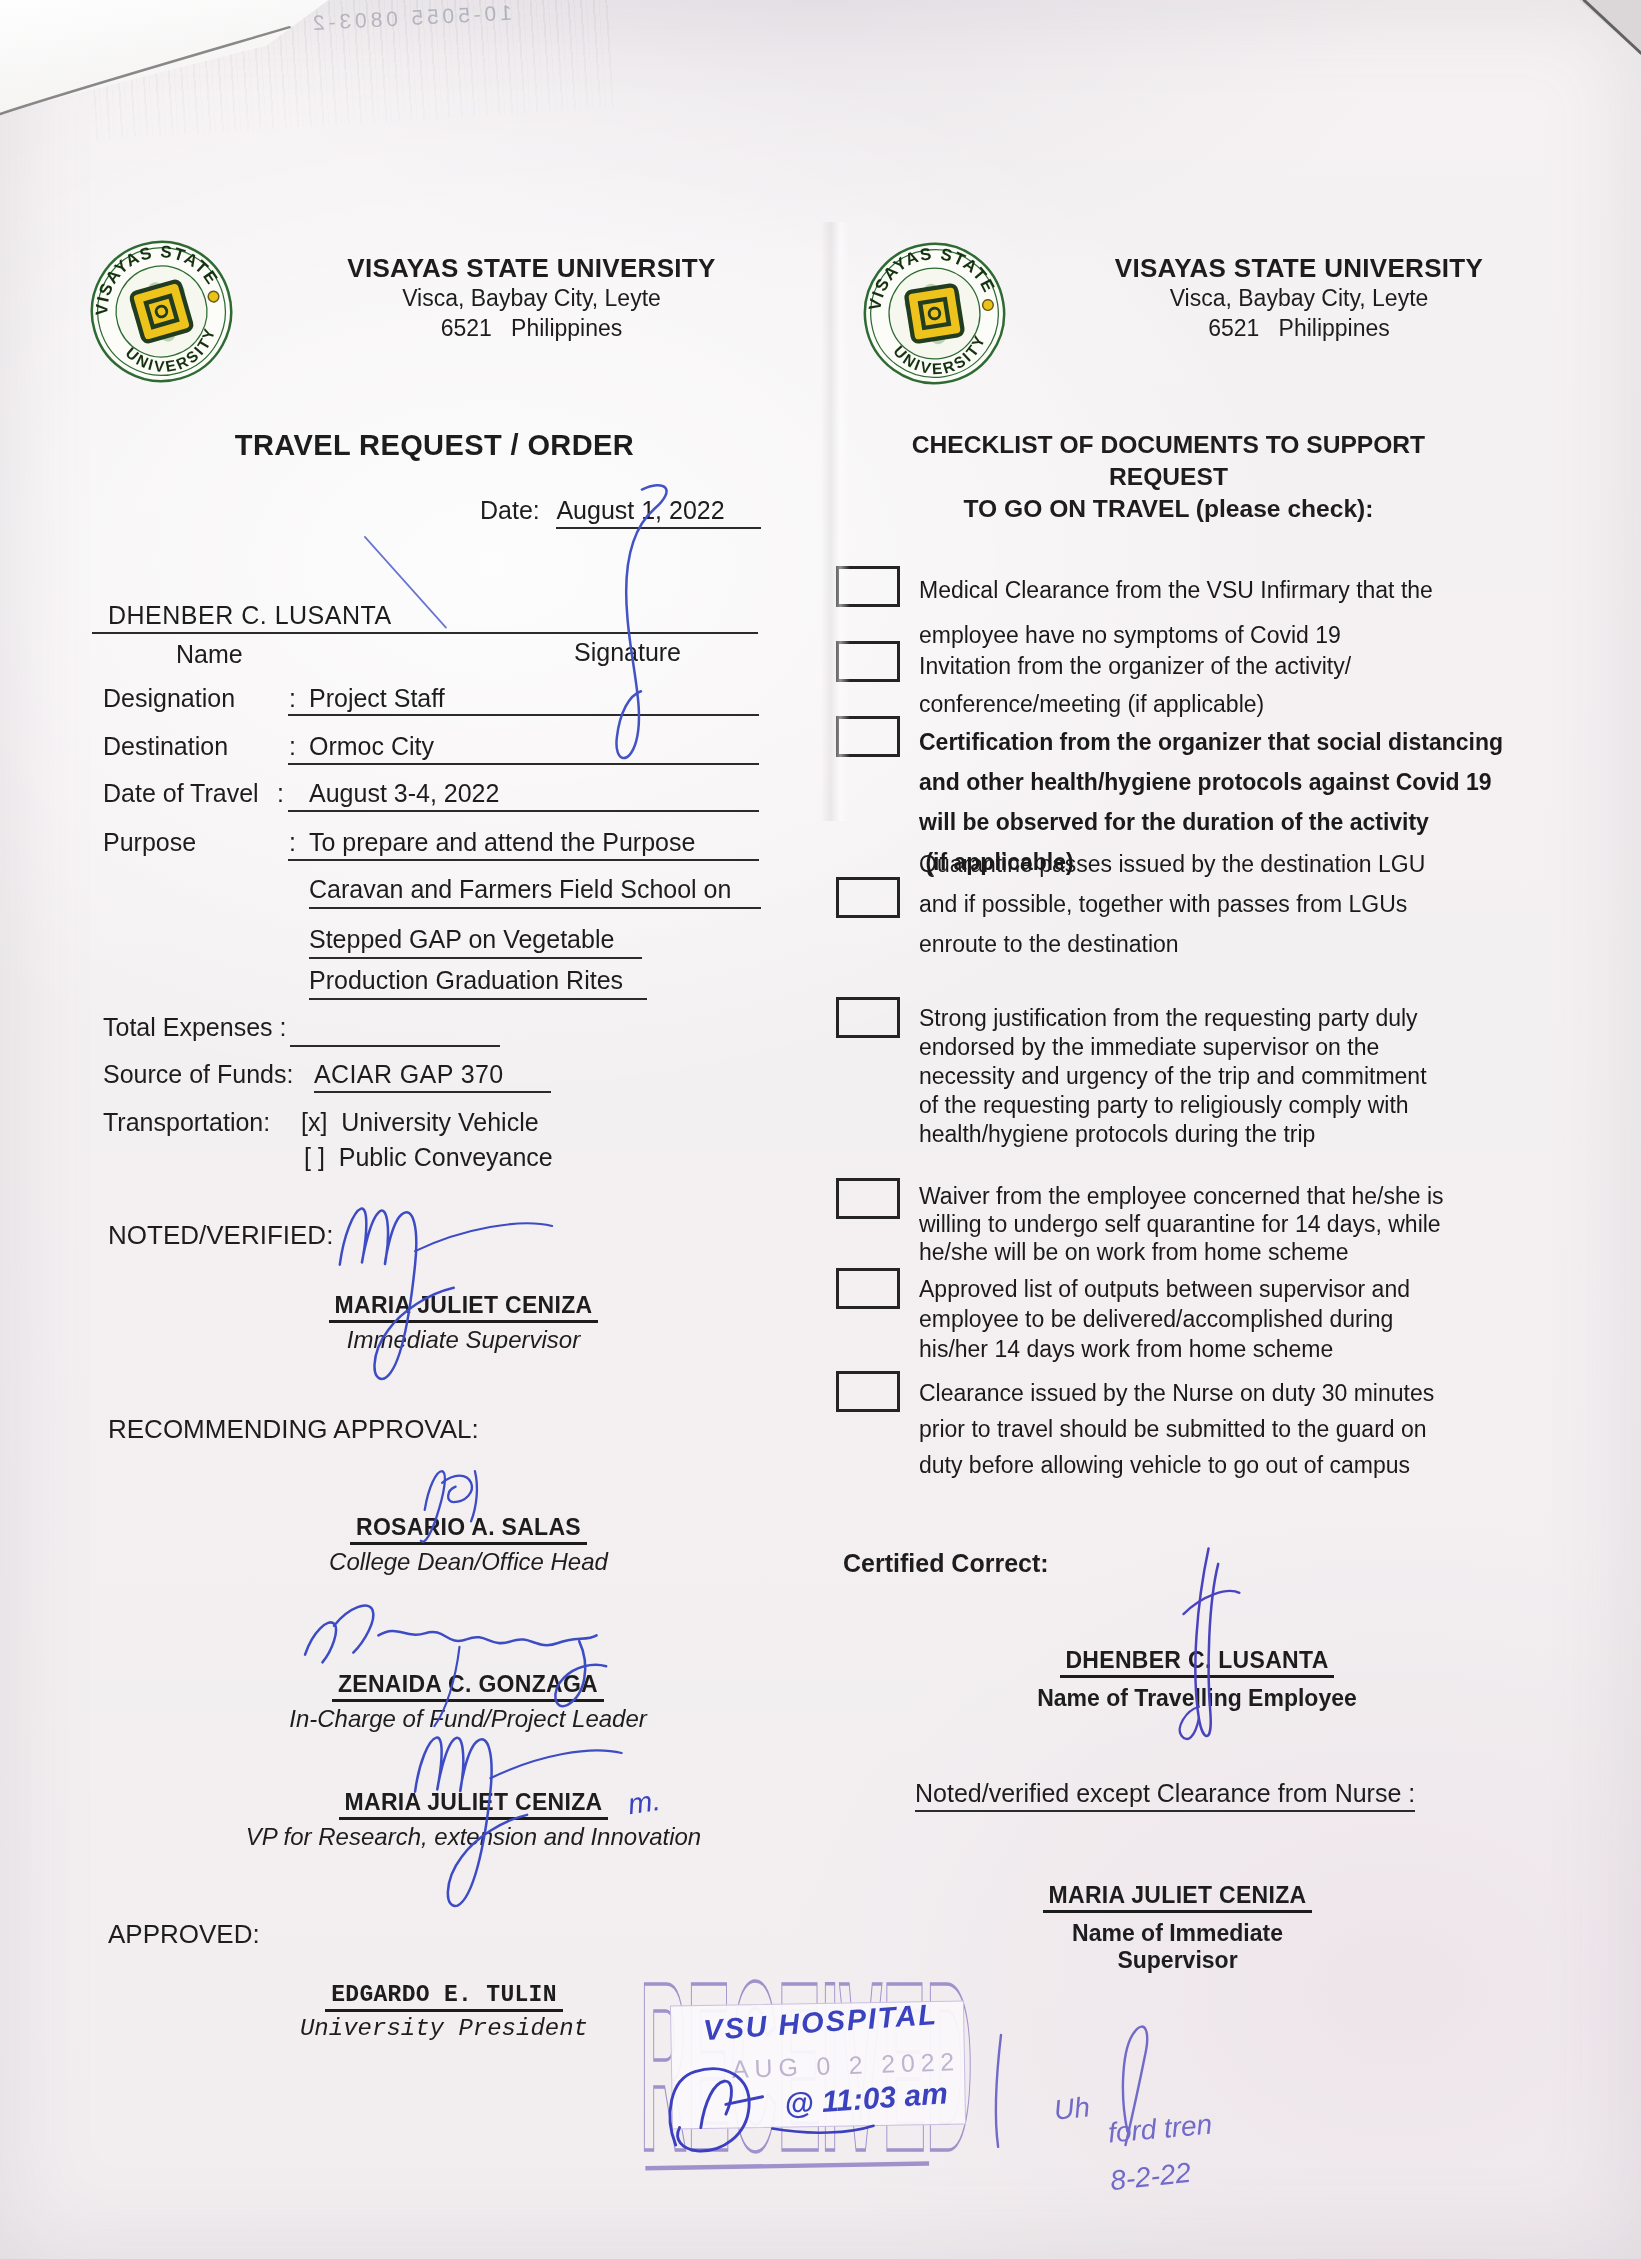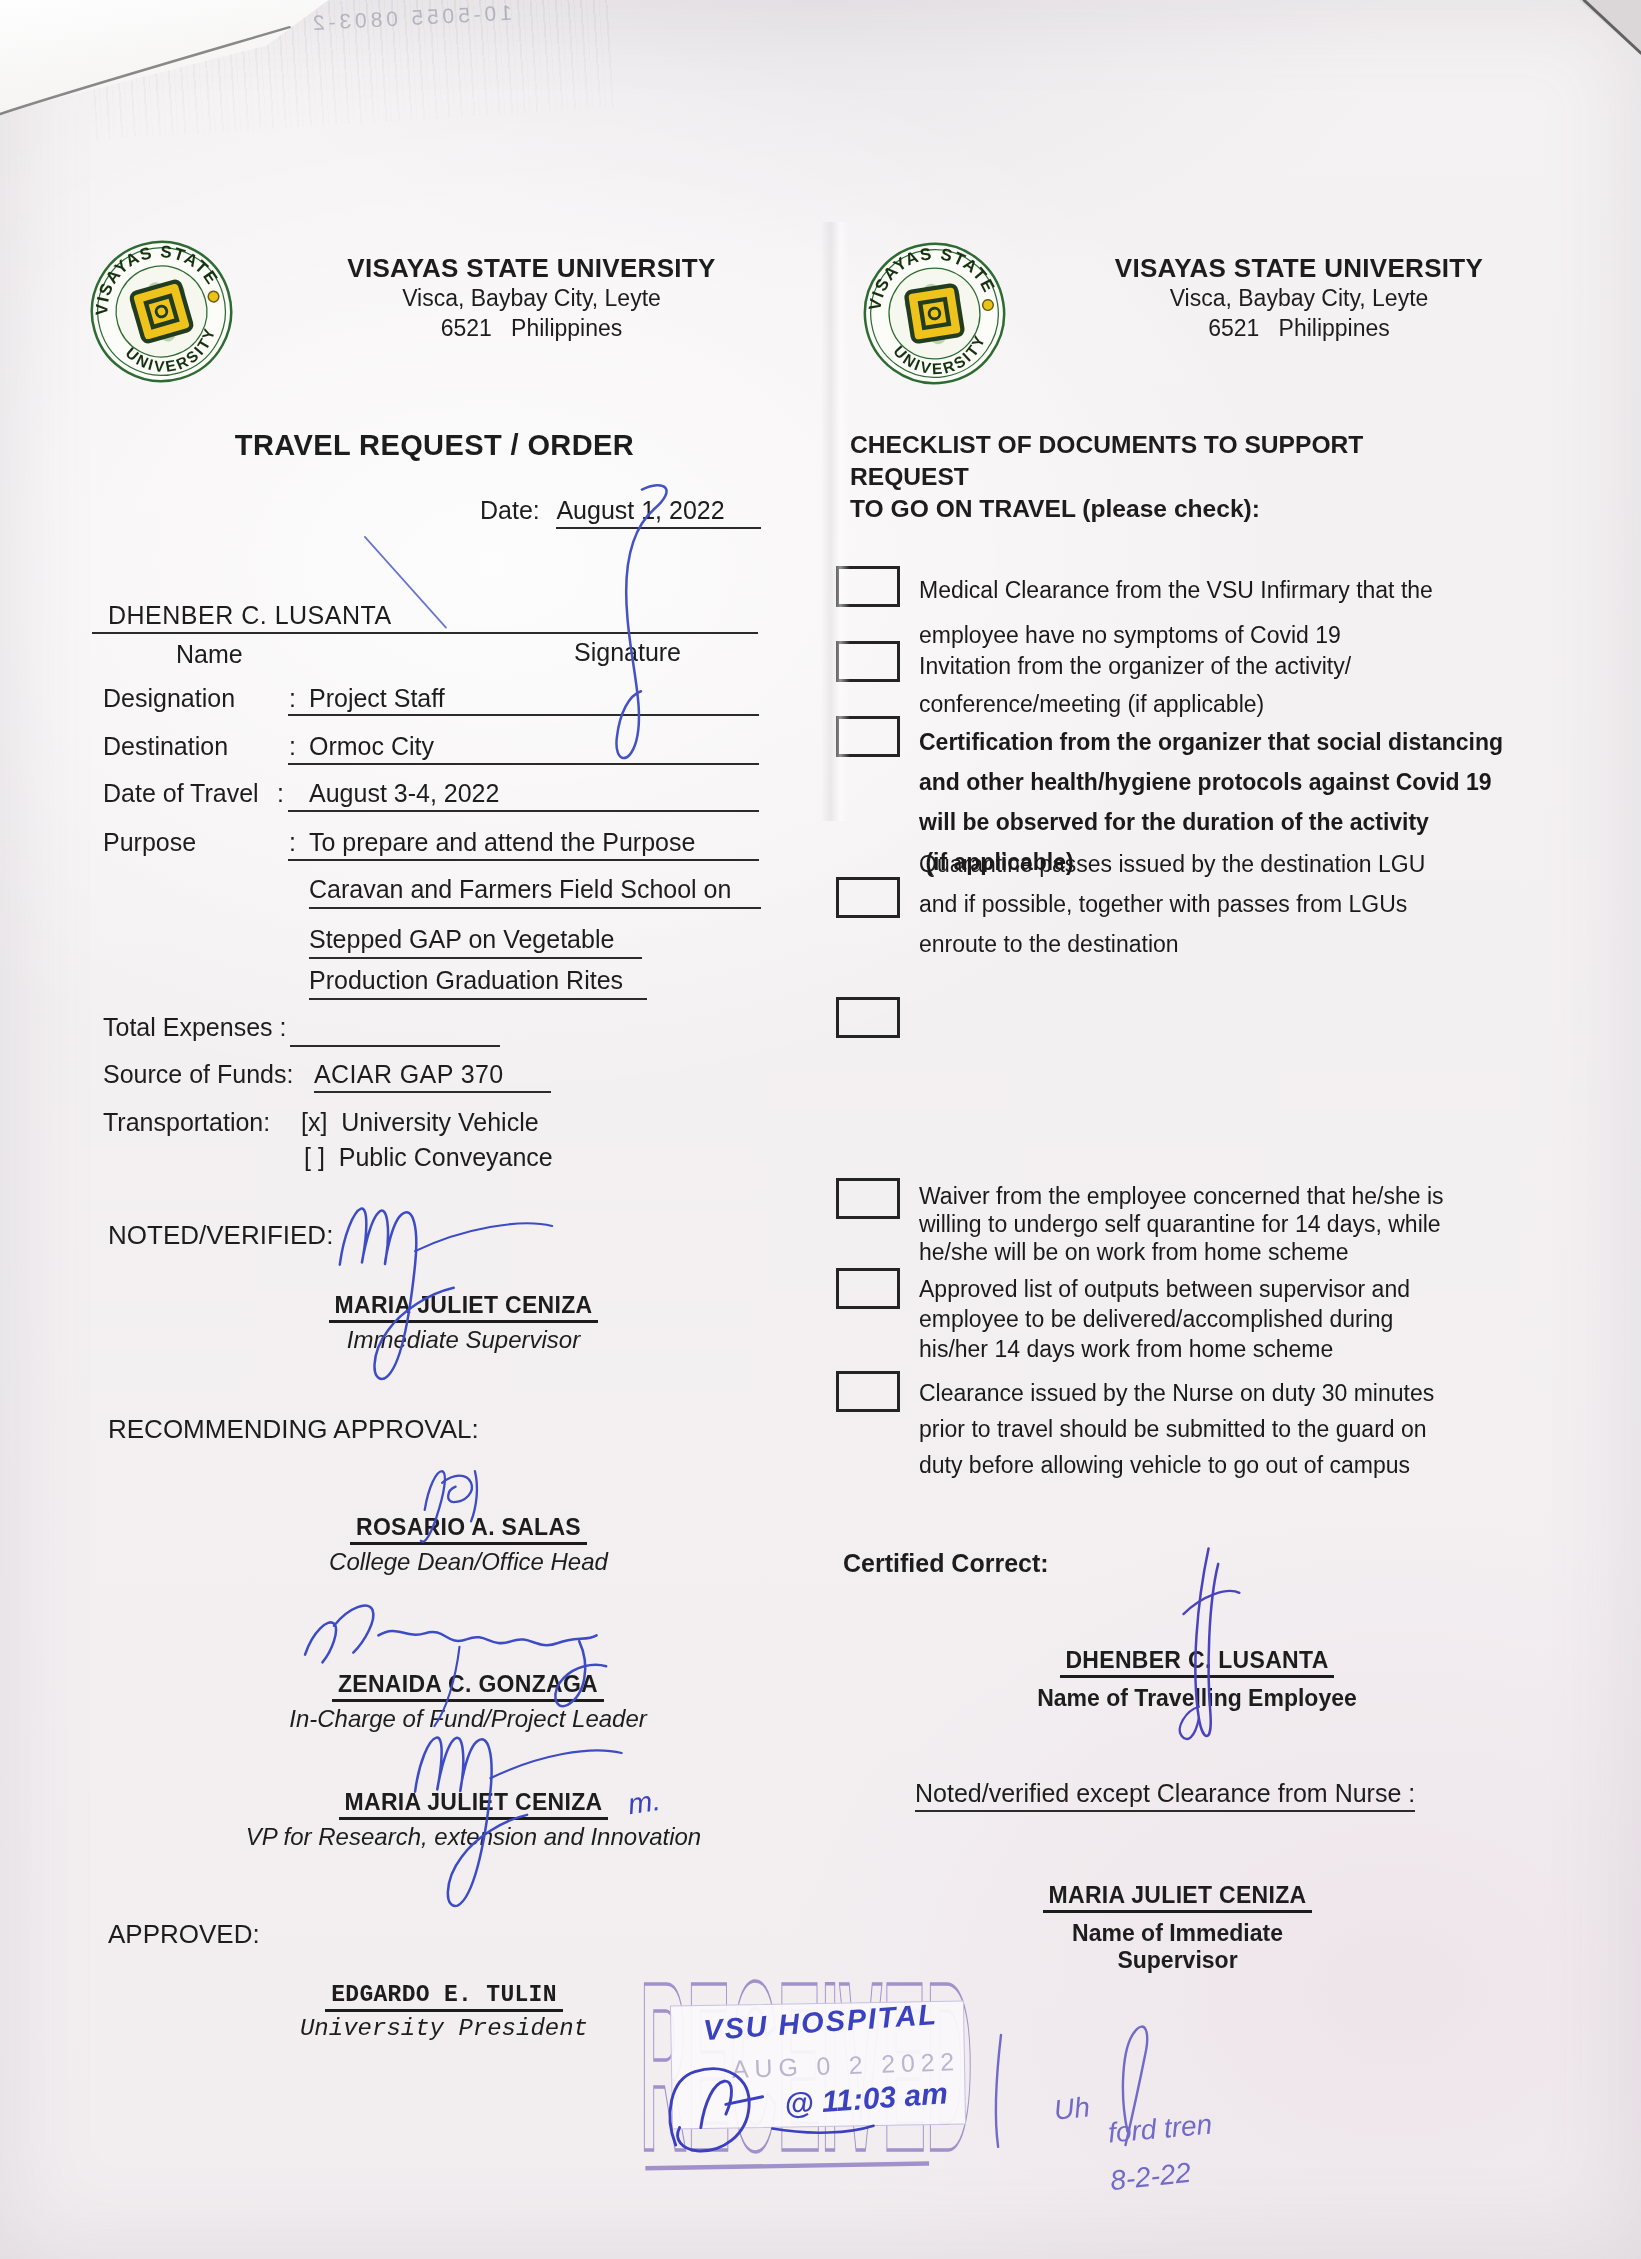--- a/index.html
+++ b/index.html
@@ -27,21 +27,21 @@
     transform:scaleX(-1) rotate(3deg); z-index:2;}
   .corner-fold{right:0; top:0; width:62px; height:58px; background:#dbd7d9;
     clip-path:polygon(100% 0, 0 0, 100% 95%); z-index:3;}
   .crease-v{left:821px; top:222px; width:29px; height:599px; z-index:1;
     background:linear-gradient(90deg, transparent, rgba(120,110,125,.10), rgba(255,255,255,.5), transparent);}
   
   .uhdr{text-align:center; line-height:30px;}
   .uname{font-weight:bold; font-size:26px; letter-spacing:0.3px;}
   .uaddr{font-size:23px;}
   .form-title{font-weight:bold; font-size:29px; text-align:center; letter-spacing:0.4px;}
-  .rtitle{font-weight:bold; font-size:24.6px; text-align:left; line-height:32px;}
+  .rtitle{font-weight:bold; font-size:24.6px; text-align:center; line-height:32px;}
   
   .t26{font-size:25px;}
   .t27{font-size:26px;}
   .lbl{font-size:25px;}
   .uline{border-bottom:2.5px solid #2b2b2b;}
   .nameblock{text-align:center;}
   .nameblock .nm{display:inline-block; font-weight:bold; font-size:23px; border-bottom:3.3px solid #1c1c1c; padding:0 5.8px 1px 5.8px; letter-spacing:0.3px;text-align:center;}
   .nameblock .ttl{font-style:italic; font-size:24px; margin-top:2.9px;}
   .nameblock .ttl-b{font-weight:bold; font-size:23px; margin-top:6.8px; font-style:normal;}
   
@@ -209,20 +209,25 @@
 and other health/hygiene protocols against Covid 19
 will be observed for the duration of the activity
 &nbsp;(if applicable)</div>
 
   <div class="cbx" style="top:877px;"></div>
   <div class="ctx" style="top:844px; line-height:40px;">Quarantine passes issued by the destination LGU
 and if possible, together with passes from LGUs
 enroute to the destination</div>
 
   <div class="cbx" style="top:997px;"></div>
+  <div class="ctx" style="top:1004px; line-height:29px;">Strong justification from the requesting party duly
+endorsed by the immediate supervisor on the
+necessity and urgency of the trip and commitment
+of the requesting party to religiously comply with
+health/hygiene protocols during the trip</div>
 
   <div class="cbx" style="top:1178px;"></div>
   <div class="ctx" style="top:1182px; line-height:28px;">Waiver from the employee concerned that he/she is
 willing to undergo self quarantine for 14 days, while
 he/she will be on work from home scheme</div>
 
   <div class="cbx" style="top:1268px;"></div>
   <div class="ctx" style="top:1274px; line-height:30px;">Approved list of outputs between supervisor and
 employee to be delivered/accomplished during
 his/her 14 days work from home scheme</div>

